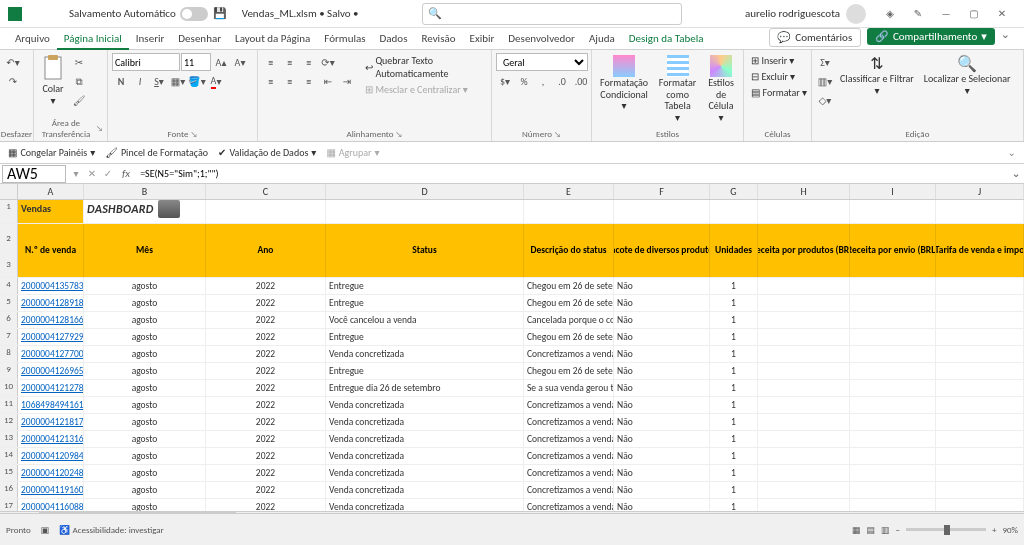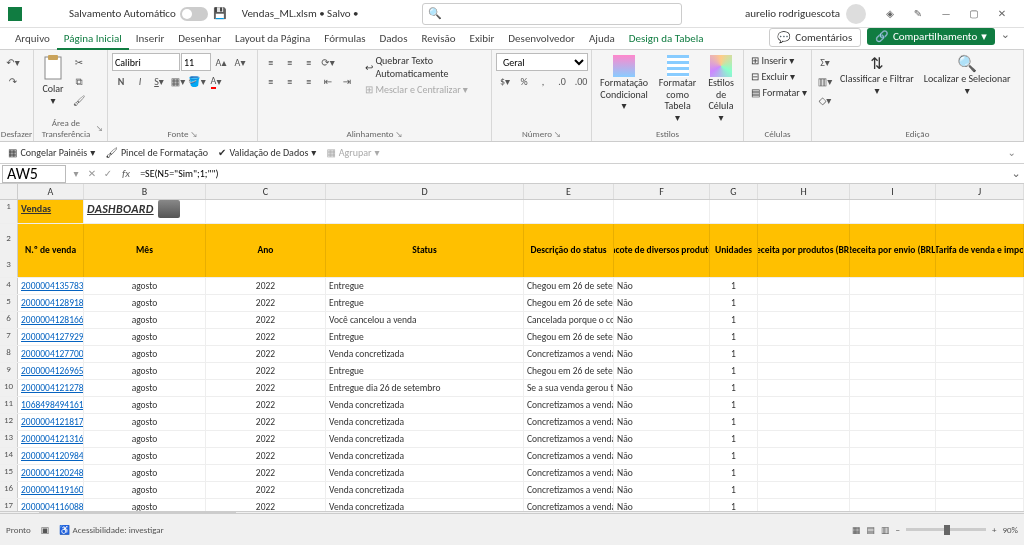--- a/index.html
+++ b/index.html
@@ -62,21 +62,21 @@
 .colhdrs { display:flex; height:16px; background:#f0f0f0; border-bottom:1px solid #ccc; font-size:10px; color:#333; }
 .rownum { width:18px; text-align:center; background:#f0f0f0; border-right:1px solid #ccc; font-size:9px; color:#555; flex-shrink:0; }
 .colhdr { border-right:1px solid #ddd; text-align:center; line-height:16px; flex-shrink:0; }
 .gridrow { display:flex; height:17px; border-bottom:1px solid #eee; font-size:9.5px; }
 .cell { border-right:1px solid #eee; padding:0 3px; overflow:hidden; white-space:nowrap; line-height:17px; flex-shrink:0; }
 
 .w0{width:18px;} .wA{width:66px;} .wB{width:122px;} .wC{width:120px;} .wD{width:198px;} .wE{width:90px;} .wF{width:96px;} .wG{width:48px;} .wH{width:92px;} .wI{width:86px;} .wJ{width:88px;}
 
 
 .titlerow { height:24px; background:#fff; }
-.titlerow .cell { font-weight:bold; font-size:10px;text-decoration:underline; }
+.titlerow .cell { font-weight:bold; font-size:10px; }
 .hdrrow { height:54px !important; }
 .hdrrow .cell { background:#ffc000; color:#000; font-size:9.5px; font-weight:bold; text-align:center; display:flex; align-items:center; justify-content:center; border-right:1px solid #e8ae00; line-height:1.1; padding:2px; }
 
 .link { color:#0563c1; text-decoration:underline; }
 
 
 .sheettabs { position:absolute; bottom:14px; left:0; right:0; height:20px; background:#f0f0f0; border-top:1px solid #ccc; display:flex; align-items:center; font-size:10px; }
 .sheettabs .nav { padding:0 6px; color:#888; }
 .sheettab { padding:2px 10px; border:1px solid #ccc; background:#bef264; margin-right:-1px; }
 .sheettab.active { font-weight:bold; border-bottom:2px solid #107c41; }

